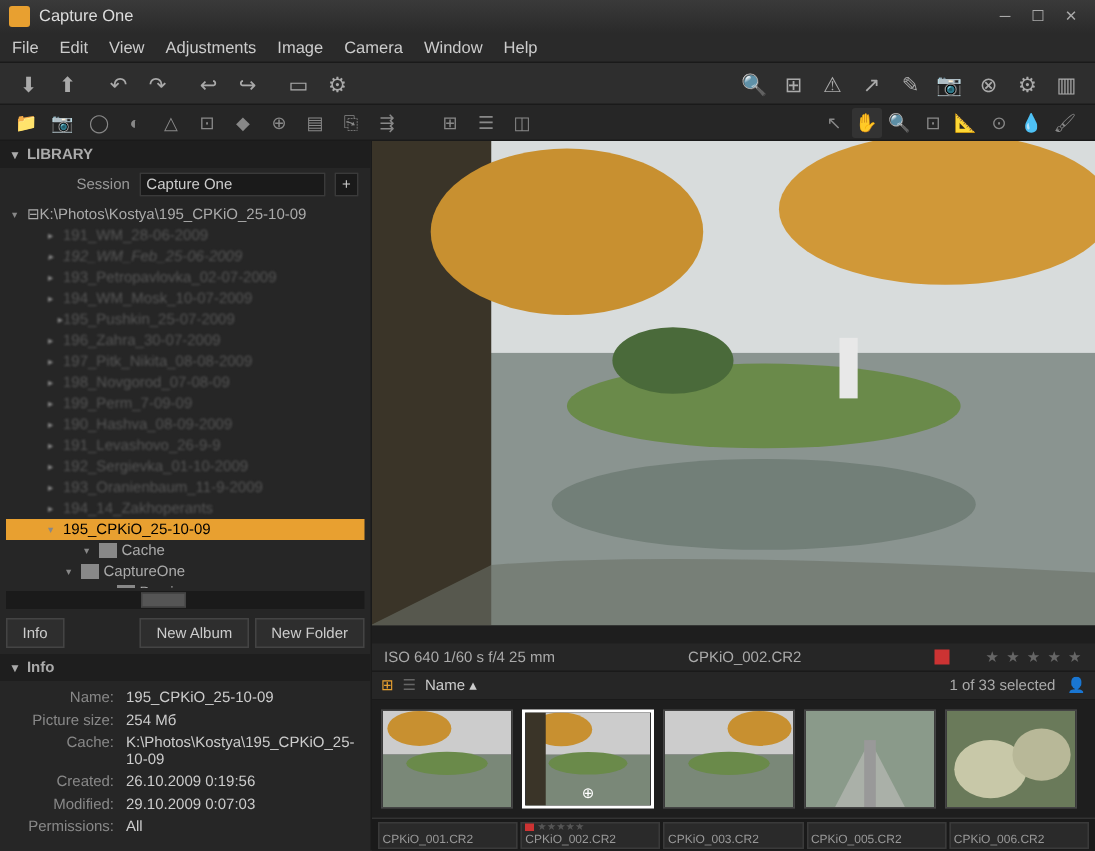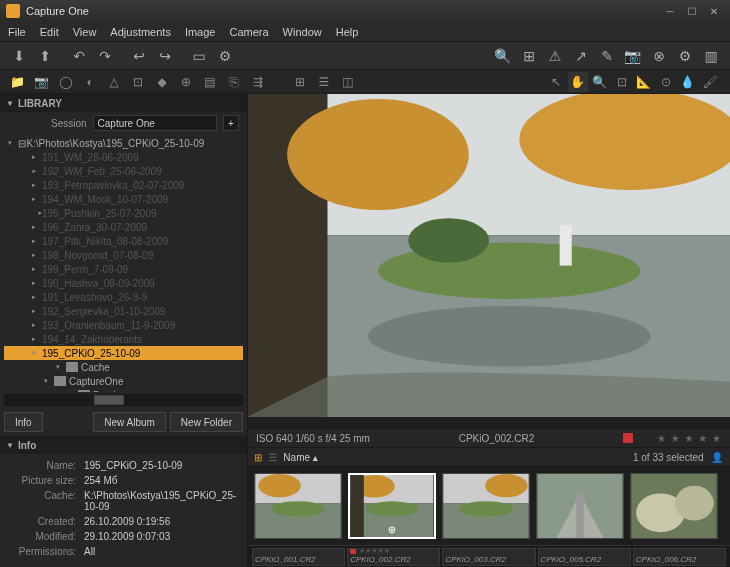--- a/index.html
+++ b/index.html
@@ -49,21 +49,21 @@
 .preview-status .stars { letter-spacing: 1px; color: #666; }
 .browser-head { height: 20px; background: #262626; display: flex; align-items: center; padding: 0 6px; border-top: 1px solid #1a1a1a; border-bottom: 1px solid #1a1a1a; }
 .browser-head .grid { color: #e8a030; margin-right: 6px; }
 .browser-head .namecol { font-size: 10px; color: #ccc; margin-left: 6px; }
 .browser-head .selcount { margin-left: auto; font-size: 10px; color: #aaa; margin-right: 8px; }
 .thumbs { height: 78px; background: #1e1e1e; display: flex; align-items: center; padding: 4px 6px; gap: 6px; overflow: hidden; }
 .thumb { width: 88px; height: 66px; background: #333; border: 1px solid #444; position: relative; }
 .thumb.sel { border: 2px solid #fff; }
 .thumb svg { width: 100%; height: 100%; }
 .filmstrip { height: 22px; background: #1a1a1a; display: flex; align-items: center; padding: 0 4px; gap: 2px; border-top: 1px solid #333; }
-.fitem { flex: 1; height: 18px; background: #2a2a2a; border: 1px solid #3a3a3a; font-size: 8px; color: #999; display: flex; flex-direction: column; justify-content: flex-end; padding: 1px 2px; overflow: hidden; font-style: italic; }
+.fitem { flex: 1; height: 18px; background: #2a2a2a; border: 1px solid #3a3a3a; font-size: 8px; color: #999; display: flex; flex-direction: column; justify-content: flex-end; padding: 1px 2px; overflow: hidden; }
 .fitem .top { display: flex; align-items: center; gap: 2px; font-size: 7px; }
 .fitem .rsq { width: 6px; height: 6px; background: #c33; }
 .viewer-tools { position: absolute; top: 0; right: 0; height: 24px; display: flex; align-items: center; padding: 0 4px; gap: 2px; }
 .viewer-tools .vt { width: 20px; height: 20px; display: flex; align-items: center; justify-content: center; color: #888; cursor: pointer; font-size: 12px; }
 .viewer-tools .vt.active { color: #e8a030; background: #333; border-radius: 2px; }
 </style>
 </head>
 <body>
 
 <div class="titlebar">

